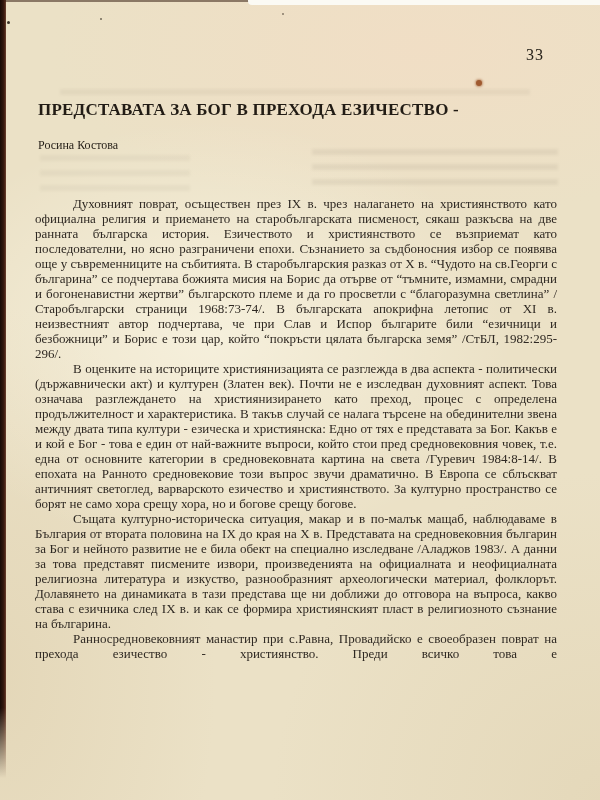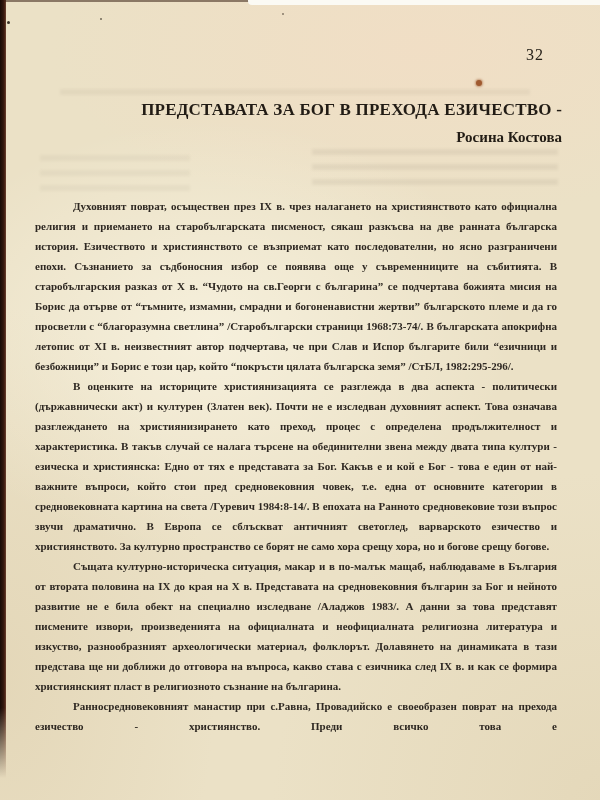--- a/index.html
+++ b/index.html
@@ -56,52 +56,51 @@
     font-size: 16px;
     letter-spacing: 1px;
     color: #262119;
   }
 
   .title-block {
     position: absolute;
     top: 99px;
     left: 38px;
     width: 524px;
-    text-align: right;
+    text-align: left;
   }
   .title-line {
     font-weight: bold;
     font-size: 17px;
     line-height: 21px;
     letter-spacing: 0.2px;
     color: #221c15;
     white-space: nowrap;
   }
   .author {
-    font-weight: bold;
-    font-size: 15px;
+    font-weight: normal;
+    font-size: 12px;
     line-height: 19px;
-    margin-top: 8px;
+    margin-top: 16px;
     color: #221c15;
   }
 
   .body-text {
     position: absolute;
     top: 196px;
     left: 35px;
     width: 522px;
   }
   .body-text p {
     margin: 0;
     text-align: justify;
     text-indent: 38px;
-    font-size: 11px;
-    line-height: 20px;
+    font-size: 13px;
+    line-height: 15px;
     color: #2e2822;
-    font-weight: bold;
   }
   .body-text p.justify-last {
     text-align-last: justify;
   }
 
   
   .speck {
     position: absolute;
     border-radius: 50%;
     background: #3c342a;
@@ -140,21 +139,21 @@
 
   <div class="ghost g1"></div>
   <div class="ghost g2"></div>
   <div class="ghost g3"></div>
 
   <div class="speck s1"></div>
   <div class="speck s2"></div>
   <div class="speck s3"></div>
   <div class="stain"></div>
 
-  <div class="page-number">32</div>
+  <div class="page-number">33</div>
 
   <header class="title-block">
     <div class="title-line">ПРЕДСТАВАТА ЗА БОГ В ПРЕХОДА ЕЗИЧЕСТВО -</div>
     <div class="author">Росина Костова</div>
   </header>
 
   <main class="body-text">
     <p>Духовният поврат, осъществен през IX в. чрез налагането на християнството като официална религия и приемането на старобългарската писменост, сякаш разкъсва на две ранната българска история. Езичеството и християнството се възприемат като последователни, но ясно разграничени епохи. Съзнанието за съдбоносния избор се появява още у съвременниците на събитията. В старобългарския разказ от X в. “Чудото на св.Георги с българина” се подчертава божията мисия на Борис да отърве от “тъмните, измамни, смрадни и богоненавистни жертви” българското племе и да го просветли с “благоразумна светлина” /Старобългарски страници 1968:73-74/. В българската апокрифна летопис от XI в. неизвестният автор подчертава, че при Слав и Испор българите били “езичници и безбожници” и Борис е този цар, който “покръсти цялата българска земя” /СтБЛ, 1982:295-296/.</p>
     <p>В оценките на историците християнизацията се разглежда в два аспекта - политически (държавнически акт) и културен (Златен век). Почти не е изследван духовният аспект. Това означава разглеждането на християнизирането като преход, процес с определена продължителност и характеристика. В такъв случай се налага търсене на обединителни звена между двата типа култури - езическа и християнска: Едно от тях е представата за Бог. Какъв е и кой е Бог - това е един от най-важните въпроси, който стои пред средновековния човек, т.е. една от основните категории в средновековната картина на света /Гуревич 1984:8-14/. В епохата на Ранното средновековие този въпрос звучи драматично. В Европа се сблъскват античният светоглед, варварското езичество и християнството. За културно пространство се борят не само хора срещу хора, но и богове срещу богове.</p>
     <p>Същата културно-историческа ситуация, макар и в по-малък мащаб, наблюдаваме в България от втората половина на IX до края на X в. Представата на средновековния българин за Бог и нейното развитие не е била обект на специално изследване /Аладжов 1983/. А данни за това представят писмените извори, произведенията на официалната и неофициалната религиозна литература и изкуство, разнообразният археологически материал, фолклорът. Долавянето на динамиката в тази представа ще ни доближи до отговора на въпроса, какво става с езичника след IX в. и как се формира християнският пласт в религиозното съзнание на българина.</p>

